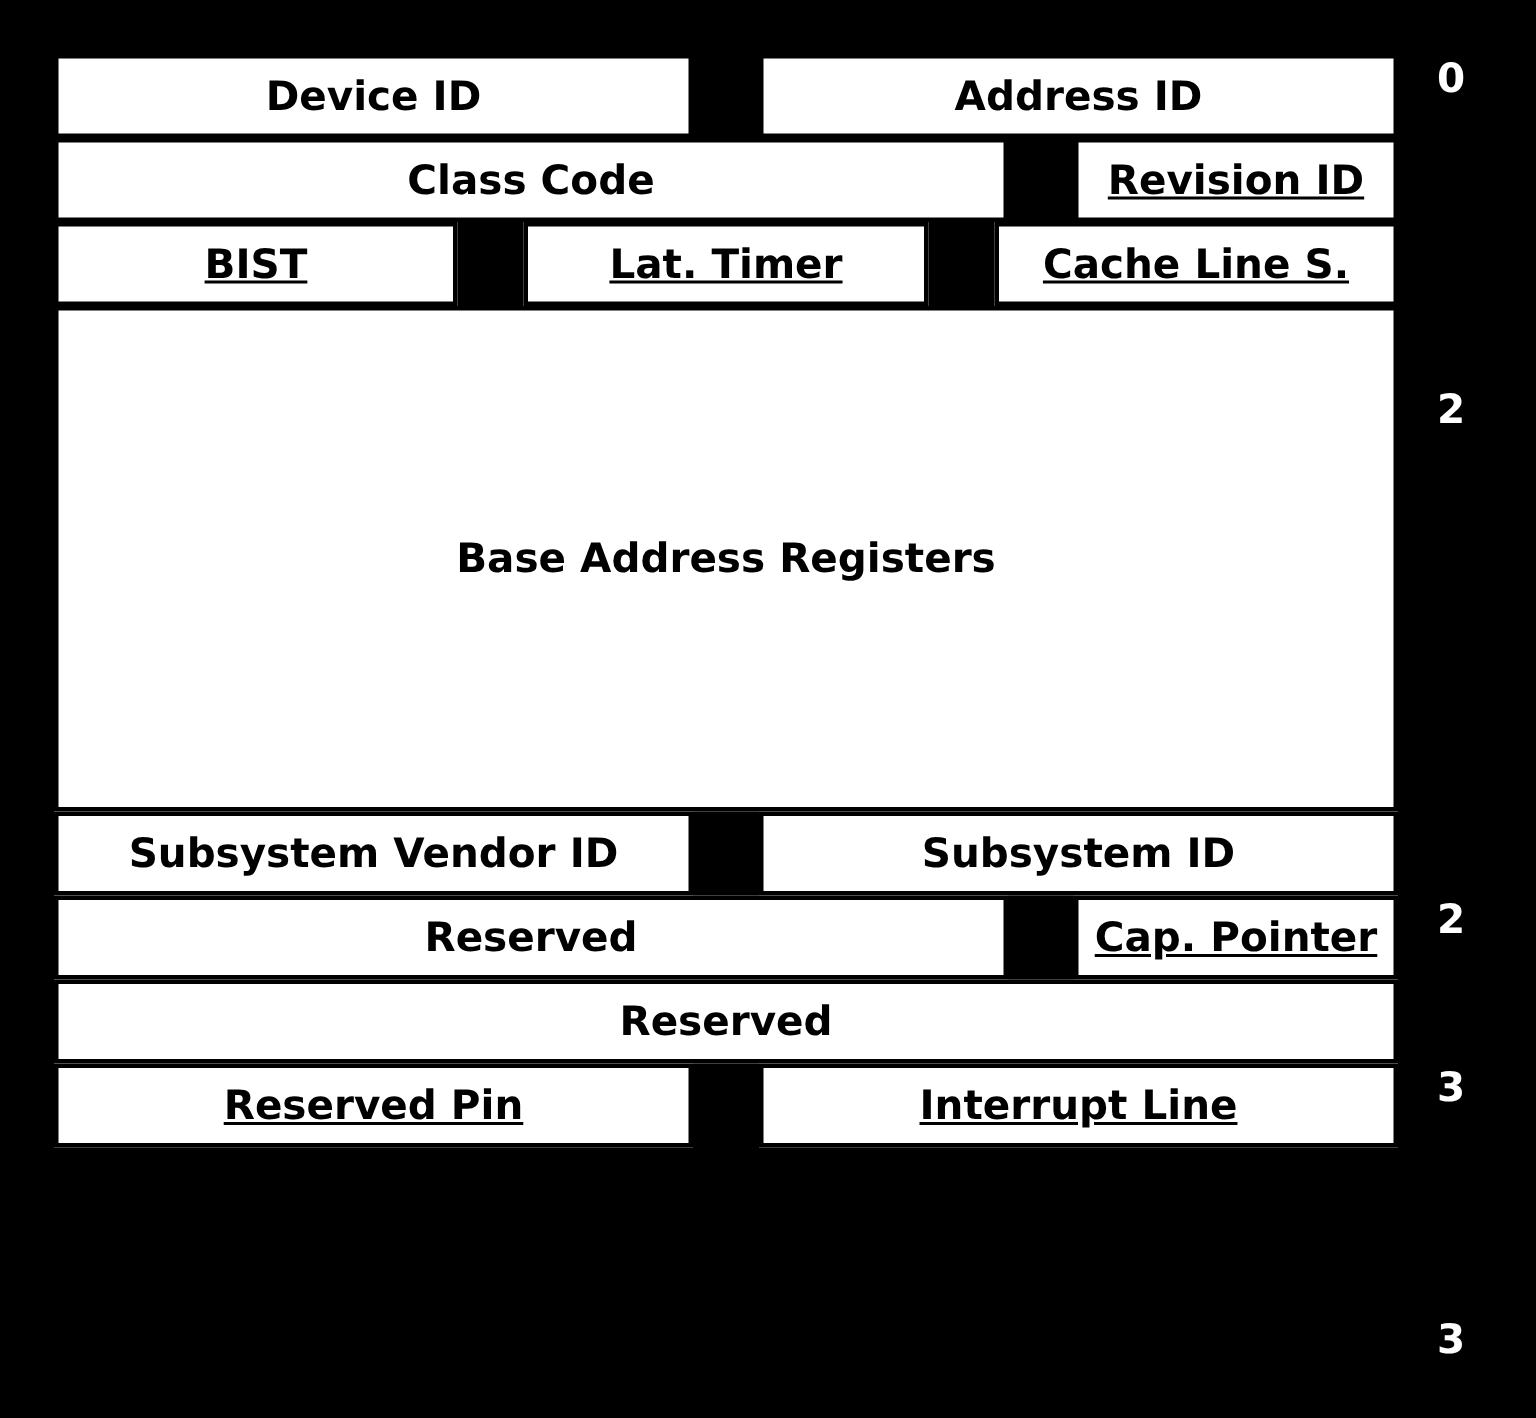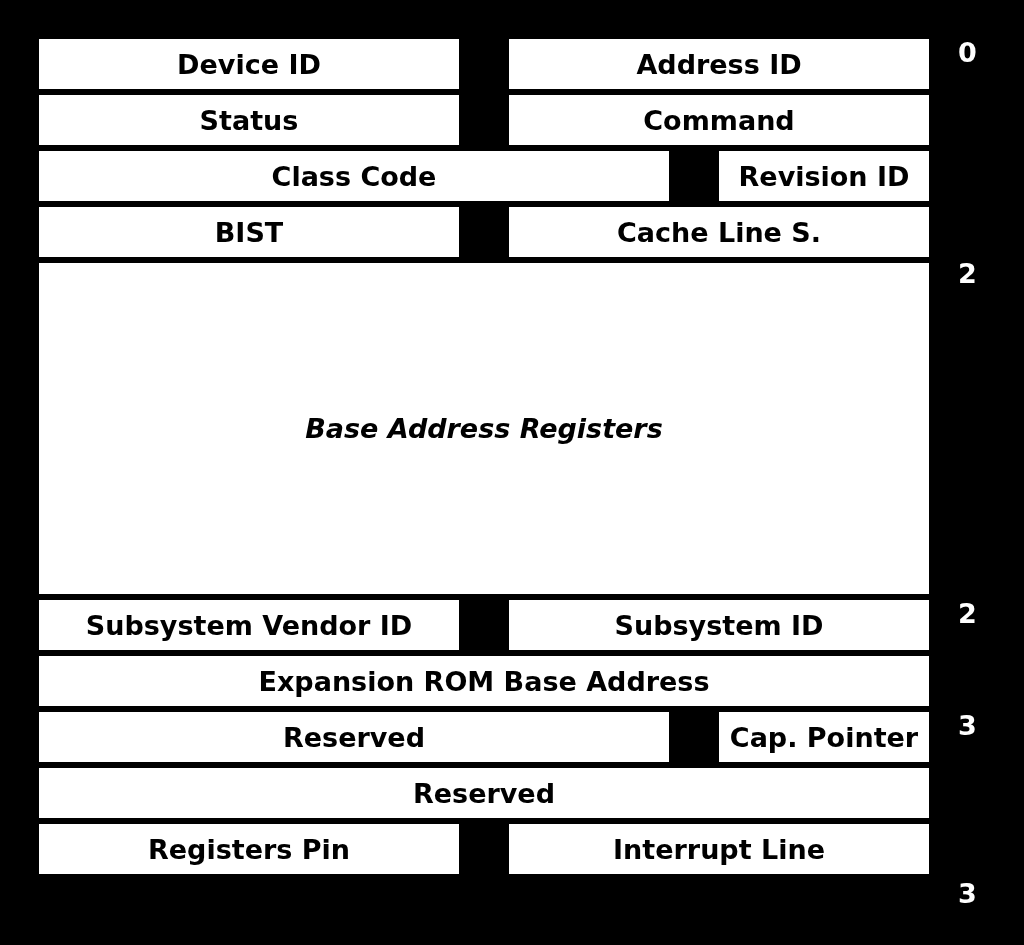--- a/index.html
+++ b/index.html
@@ -42,23 +42,23 @@
     background: #fff;
     display: flex;
     align-items: center;
     justify-content: center;
     font-size: 27px;
     font-weight: 700;
     color: #000;
     text-align: center;
   }
   .h-norm { height: 56px; }
-  .h-tall { height: 337px; font-style: italic; }
+  .h-tall { height: 337px; }
 
-  .w1 { flex: 1 1 0; }
+  .w1 { flex: 1 1 0; text-decoration: underline; }
   .w2 { flex: 2 1 0; }
   .w3 { flex: 3 1 0; }
   .w4 { flex: 4 1 0; }
 
   .offsets {
     display: flex;
     flex-direction: column;
     justify-content: space-between;
     padding: 6px 0 6px 8px;
     color: #fff;
@@ -85,60 +85,54 @@
 <div class="main-frame">
 
   <div class="table-wrap">
     <div class="table">
 
       <div class="row">
         <div class="cell w2 h-norm">Device ID</div>
         <div class="cell w2 h-norm">Address ID</div>
       </div>
 
-      <div class="row">
-        <div class="cell w2 h-norm">Status</div>
-        <div class="cell w2 h-norm">Command</div>
-      </div>
 
       <div class="row">
         <div class="cell w3 h-norm">Class Code</div>
         <div class="cell w1 h-norm">Revision ID</div>
       </div>
 
       <div class="row">
         <div class="cell w1 h-norm">BIST</div>
+        <div class="cell w1 h-norm">Lat. Timer</div>
         <div class="cell w1 h-norm">Cache Line S.</div>
       </div>
 
       <div class="row">
         <div class="cell w4 h-tall">Base Address Registers</div>
       </div>
 
 
       <div class="row">
         <div class="cell w2 h-norm">Subsystem Vendor ID</div>
         <div class="cell w2 h-norm">Subsystem ID</div>
       </div>
 
-      <div class="row">
-        <div class="cell w4 h-norm">Expansion ROM Base Address</div>
-      </div>
 
       <div class="row">
         <div class="cell w3 h-norm">Reserved</div>
         <div class="cell w1 h-norm">Cap. Pointer</div>
       </div>
 
       <div class="row">
         <div class="cell w4 h-norm">Reserved</div>
       </div>
 
       <div class="row">
-        <div class="cell w1 h-norm">Registers Pin</div>
+        <div class="cell w1 h-norm">Reserved Pin</div>
         <div class="cell w1 h-norm">Interrupt Line</div>
       </div>
 
     </div>
   </div>
 
   <div class="offsets">
     <div class="offset-line">0</div>
     <div class="offset-line"></div>
     <div class="offset-line"></div>

